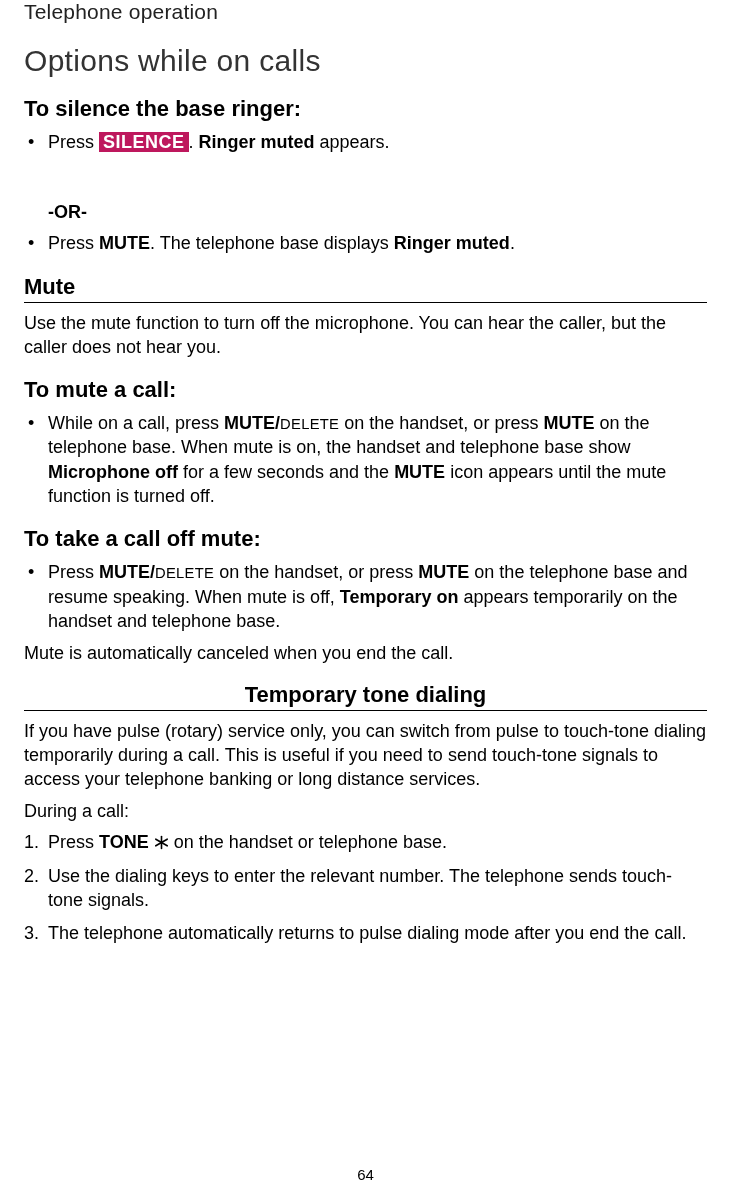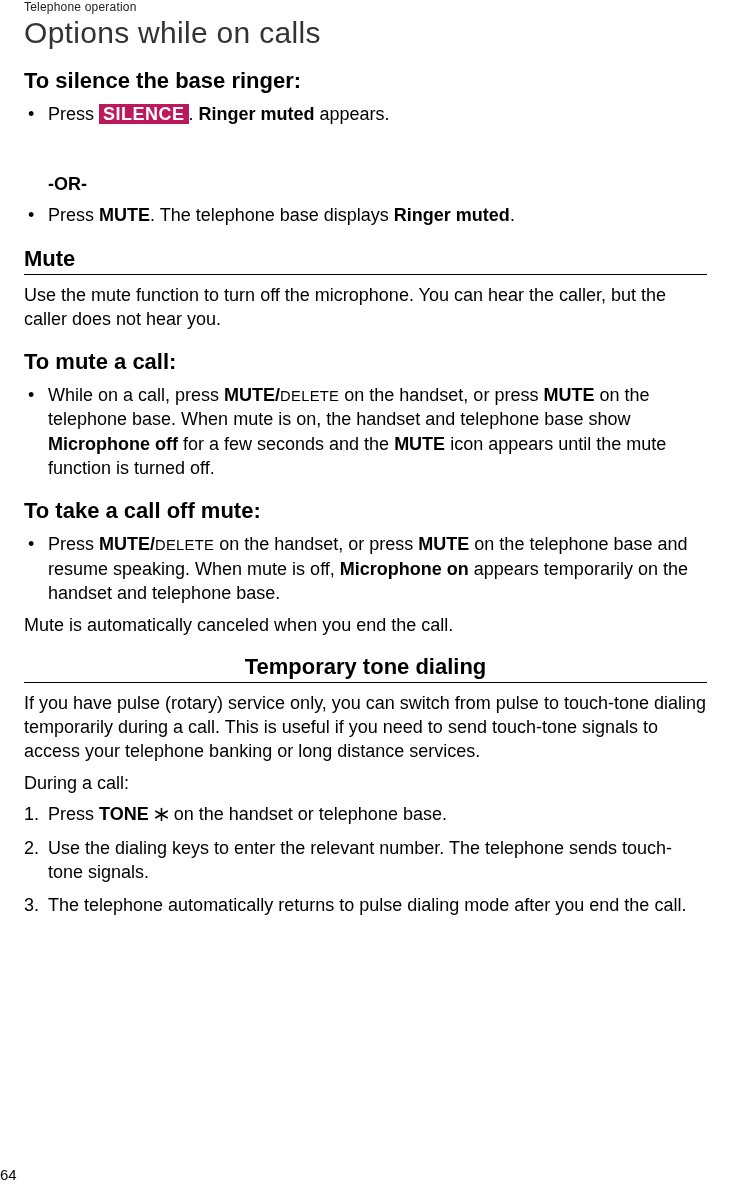--- a/index.html
+++ b/index.html
@@ -6,30 +6,30 @@
   body {
     width: 731px;
     height: 1195px;
     background: #fff;
     font-family: "Segoe UI", Tahoma, Verdana, sans-serif;
     color: #000;
     padding: 0 24px;
     position: relative;
   }
   .chapter {
-    font-size: 12px;
+    font-size: 21px;
     font-weight: 400;
     color: #222;
     letter-spacing: 0.2px;
   }
   .title {
     font-size: 30px;
     font-weight: 300;
     color: #333;
-    margin-top: 2px;
+    margin-top: 20px;
     letter-spacing: 0.3px;
   }
   .h3 {
     font-size: 22px;
     font-weight: 700;
     margin-top: 18px;
   }
   .h3.bordered {
     border-bottom: 1px solid #000;
     padding-bottom: 2px;
@@ -100,20 +100,21 @@
   .asterisk-icon {
     display: inline-block;
     vertical-align: -2px;
   }
   .spacer-top { margin-top: 16px; text-align: center; }
   .pagenum {
     position: absolute;
     bottom: 12px;
     left: 0;
     width: 731px;
+    text-align: center;
     font-size: 15px;
   }
 </style>
 </head>
 <body>
 
 <div class="chapter">Telephone operation</div>
 <div class="title">Options while on calls</div>
 
 <div class="h3">To silence the base ringer:</div>
@@ -135,21 +136,21 @@
 <div class="h3">To mute a call:</div>
 <ul class="bullets">
   <li>
     <span>While on a call, press </span><span class="bold"><span>MUTE/</span><span class="smallcaps">DELETE</span></span><span> on the handset, or press </span><span class="bold">MUTE</span><span> on the telephone base. When mute is on, the handset and telephone base show </span><span class="bold">Microphone off</span><span> for a few seconds and the </span><span class="bold">MUTE</span><span> icon appears until the mute function is turned off.</span>
   </li>
 </ul>
 
 <div class="h3">To take a call off mute:</div>
 <ul class="bullets">
   <li>
-    <span>Press </span><span class="bold"><span>MUTE/</span><span class="smallcaps">DELETE</span></span><span> on the handset, or press </span><span class="bold">MUTE</span><span> on the telephone base and resume speaking. When mute is off, </span><span class="bold">Microphone on</span><span> appears temporarily on the handset and telephone base.</span>
+    <span>Press </span><span class="bold"><span>MUTE/</span><span class="smallcaps">DELETE</span></span><span> on the handset, or press </span><span class="bold">MUTE</span><span> on the telephone base and resume speaking. When mute is off, </span><span class="bold">Temporary on</span><span> appears temporarily on the handset and telephone base.</span>
   </li>
 </ul>
 <div class="para">Mute is automatically canceled when you end the call.</div>
 
 <div class="h3 bordered spacer-top">Temporary tone dialing</div>
 <div class="para">If you have pulse (rotary) service only, you can switch from pulse to touch-tone dialing temporarily during a call. This is useful if you need to send touch-tone signals to access your telephone banking or long distance services.</div>
 <div class="para">During a call:</div>
 
 <ol class="numlist">
   <li>

